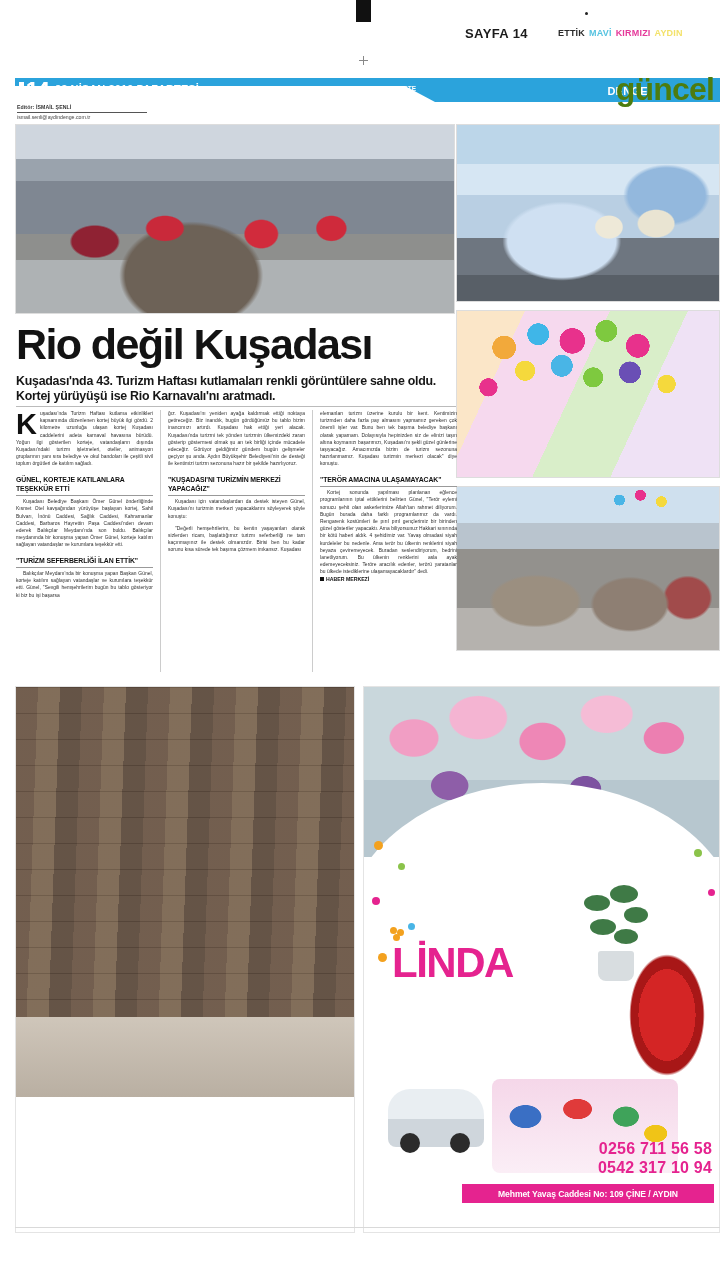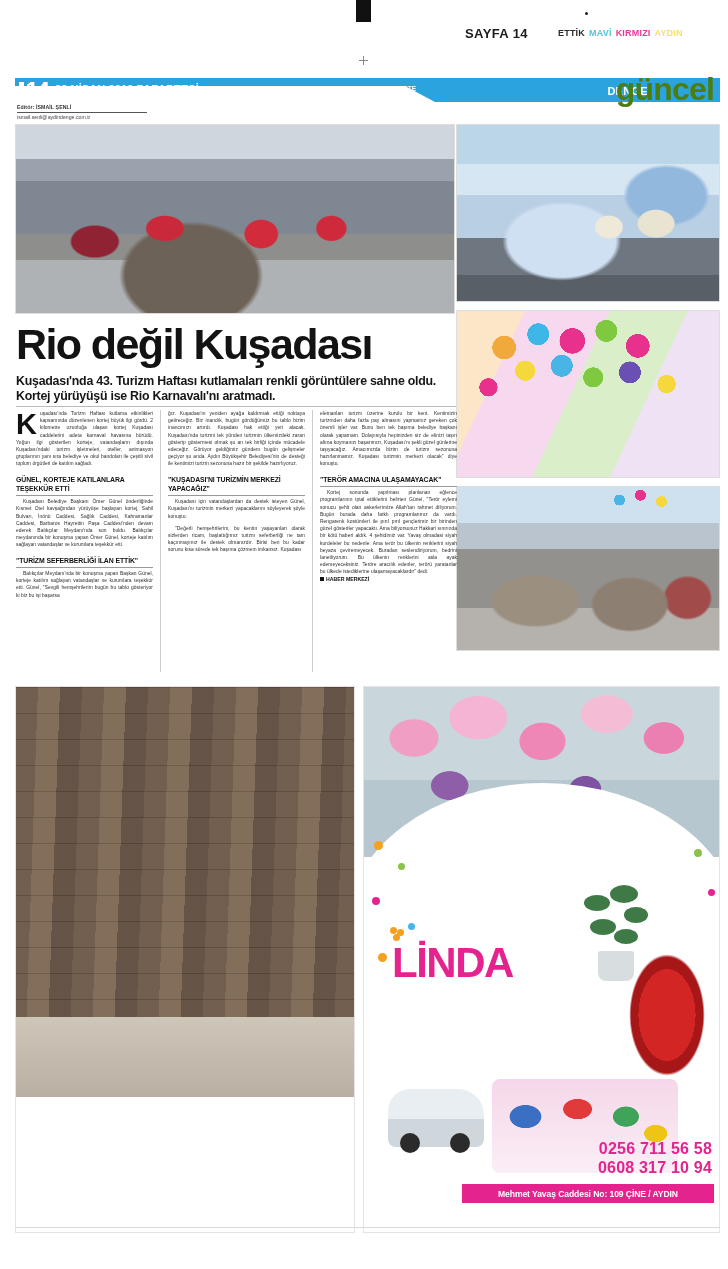--- a/index.html
+++ b/index.html
@@ -306,21 +306,21 @@
     <div class="li-wreath"></div>
     <div class="li-wr-stand"></div>
 
     <div class="li-car">
       <div class="li-car-w" style="left:12px;"></div>
       <div class="li-car-w" style="left:62px;"></div>
     </div>
     <div class="li-toys"></div>
 
     <div class="li-phone1">0256 711 56 58</div>
-    <div class="li-phone2">0608 317 10 94</div>
+    <div class="li-phone2">0542 317 10 94</div>
     <div class="li-addrbar"></div>
     <div class="li-addr">Mehmet Yavaş Caddesi No: 109 ÇİNE / AYDIN</div>
   </div>
 
   <div class="thin-rule"></div>
   <div class="reg-bot">
     
     
     
     

